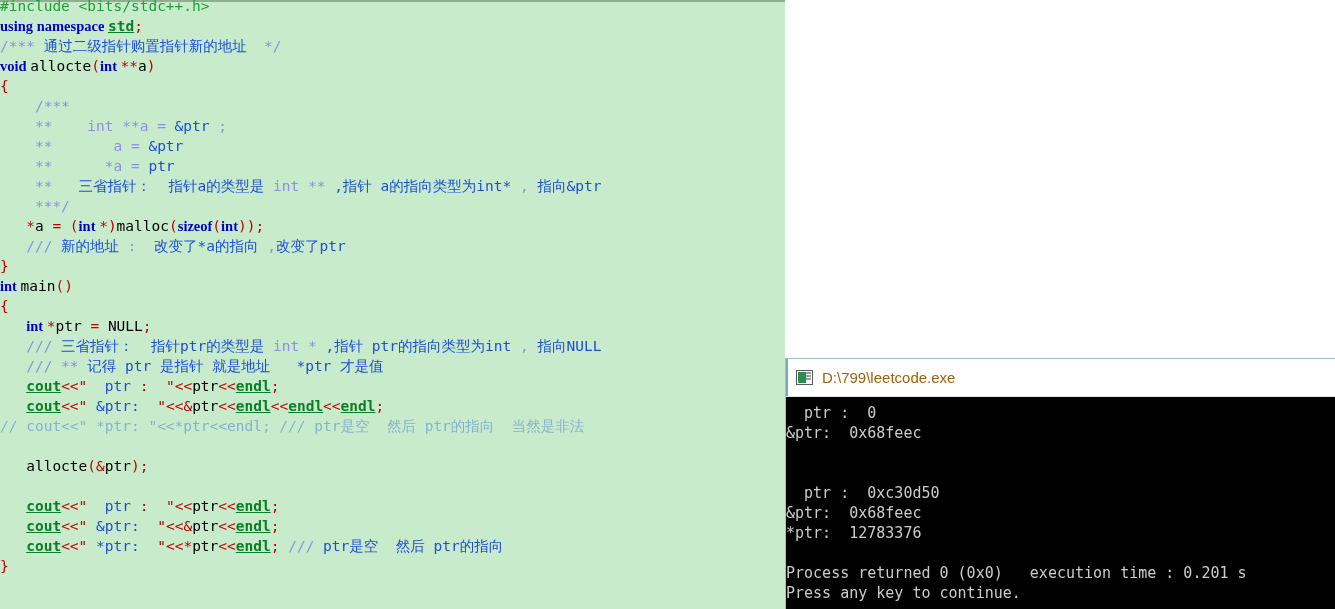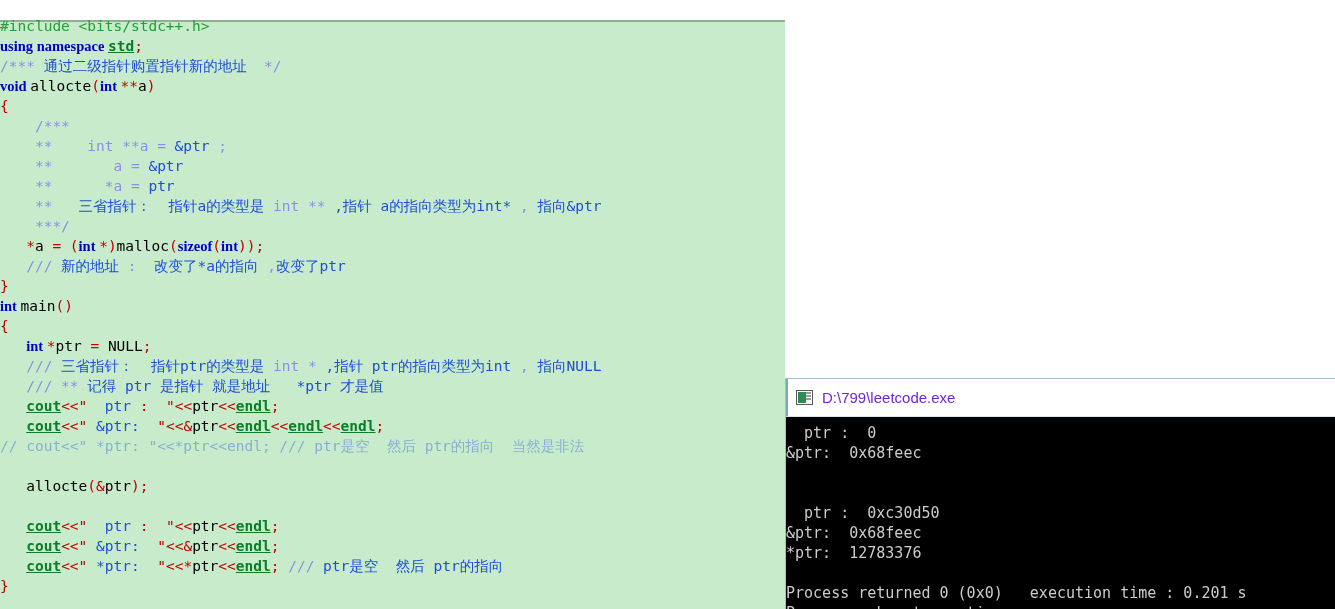--- a/index.html
+++ b/index.html
@@ -10,21 +10,20 @@
   body {
     width: 1335px;
     height: 609px;
     overflow: hidden;
     font-family: "DejaVu Sans Mono", monospace;
   }
   #root {
     position: relative;
     width: 1335px;
     height: 530px;
-    margin-top: 20px;
   }
 
   
   #editor {
     position: absolute;
     left: 0; top: 0;
     width: 785px;
     height: 609px;
     background: #c8eccb;
     overflow: hidden;
@@ -107,21 +106,21 @@
     content: "";
     position: absolute;
     right: 1px; top: 1px;
     width: 5px; height: 2px;
     background: #9a9a9a;
     box-shadow: 0 3px 0 #9a9a9a, 0 6px 0 #9a9a9a;
   }
   #console-title-text {
     font-family: "Liberation Sans", "DejaVu Sans", sans-serif;
     font-size: 15px;
-    color: #6d28d9;
+    color: #a16207;
   }
   #console-body {
     padding: 6px 0 0 0;
     color: #cccccc;
     font-family: "DejaVu Sans Mono", "Liberation Mono", monospace;
     font-size: 15px;
     line-height: 20px;
     white-space: pre;
     height: 211px;
     overflow: hidden;

